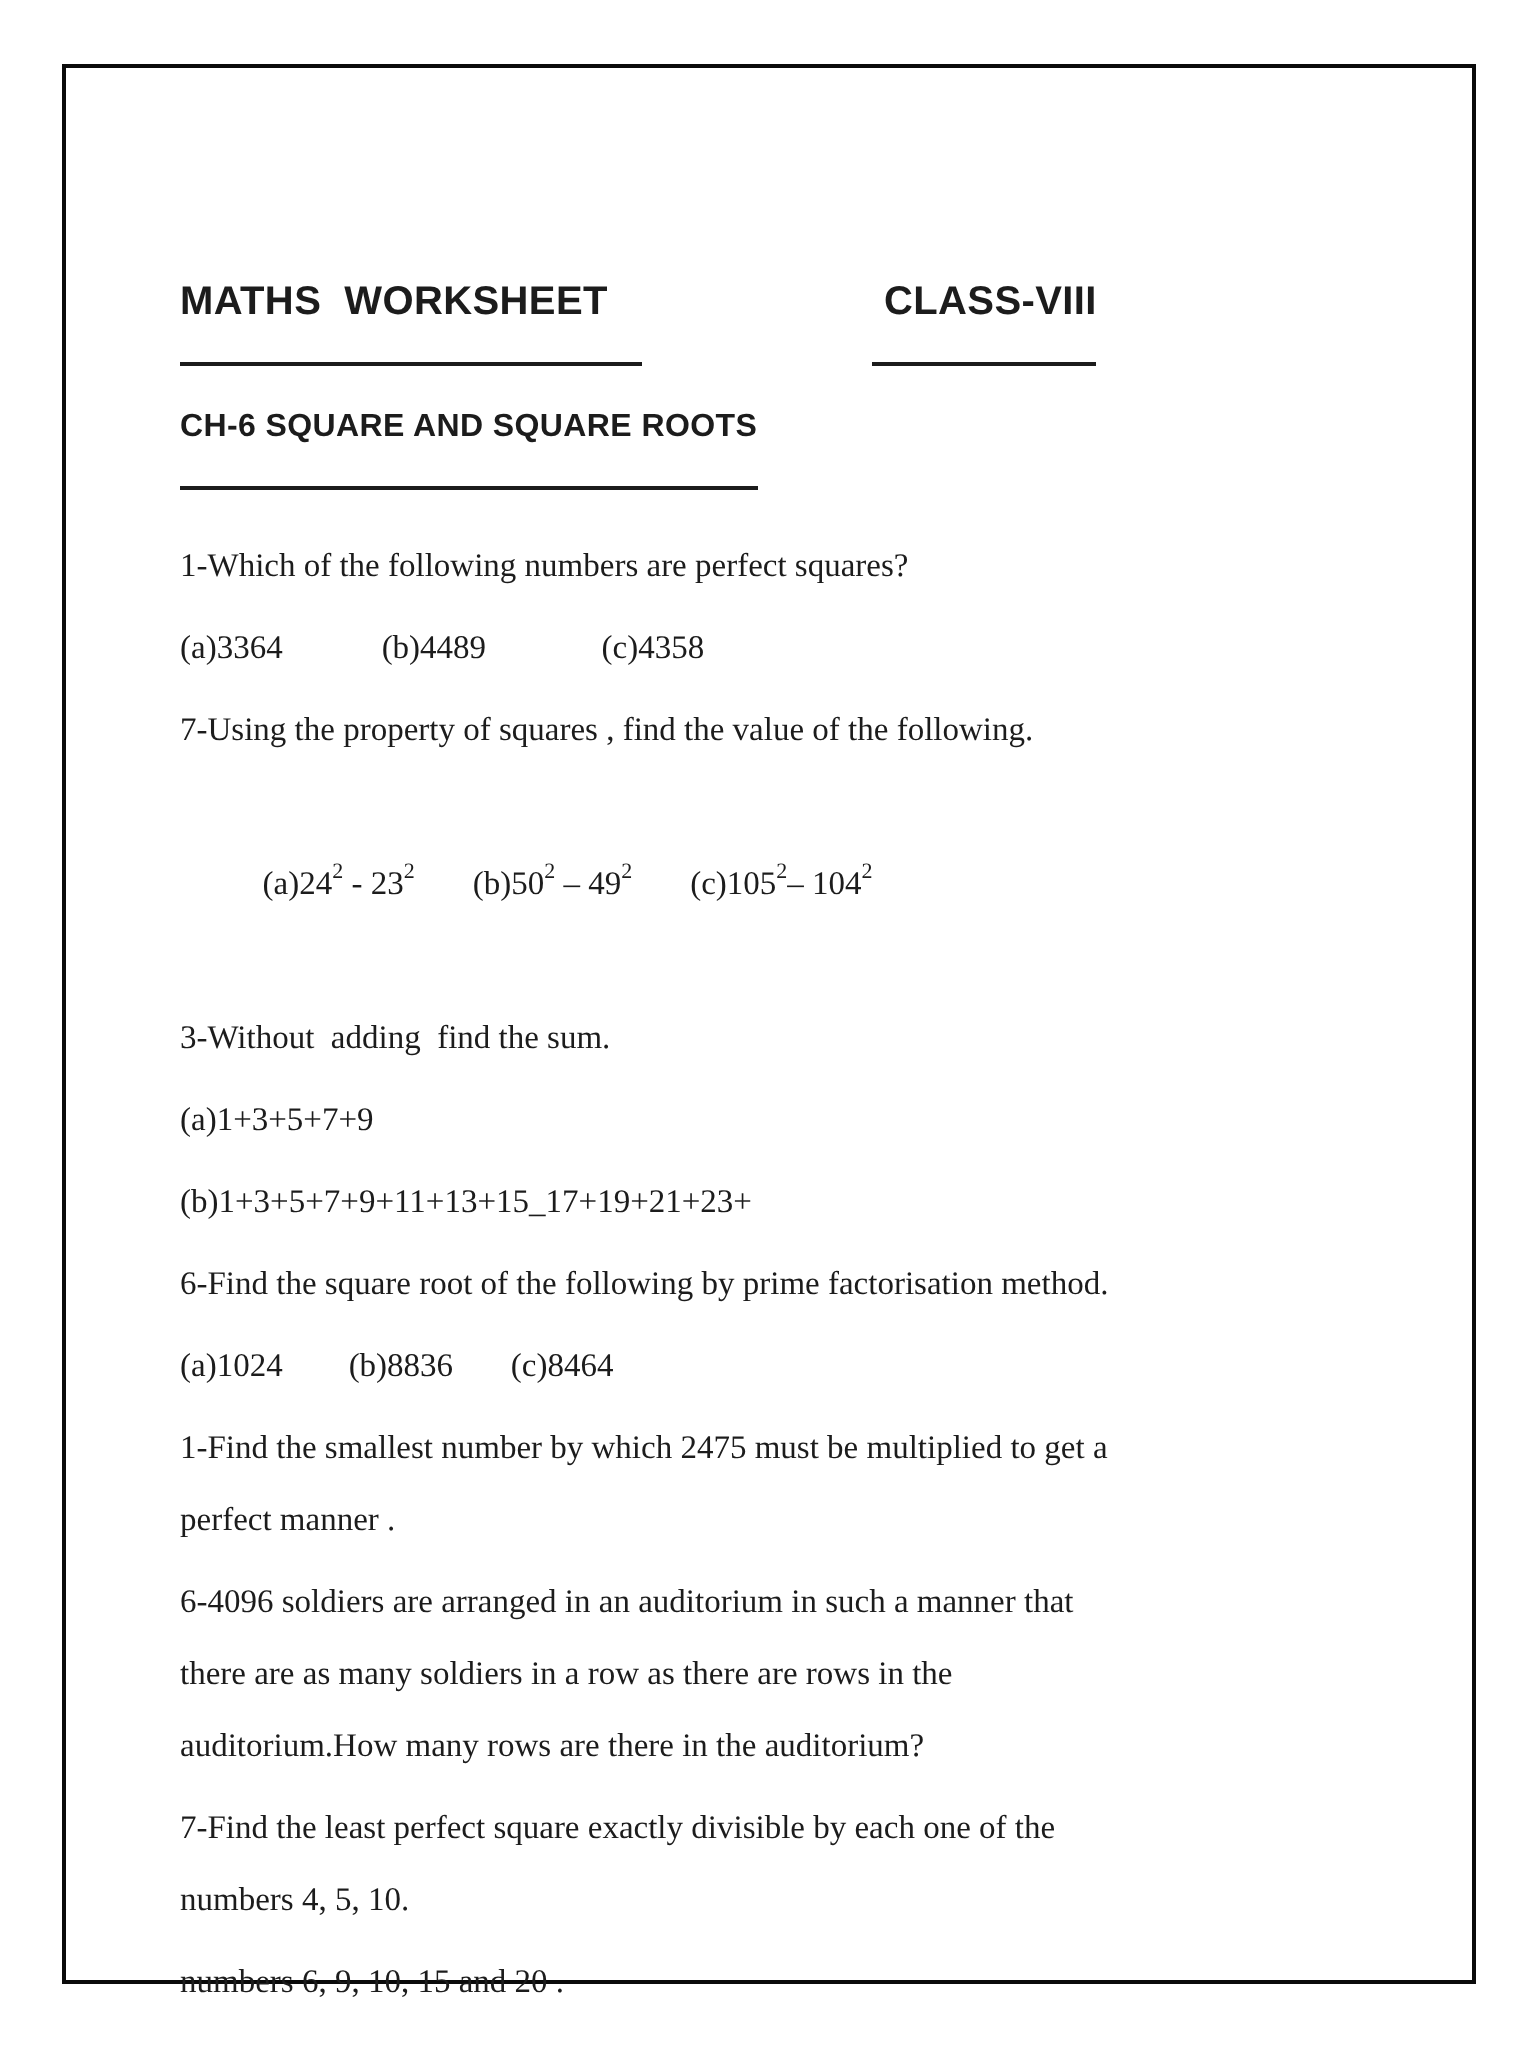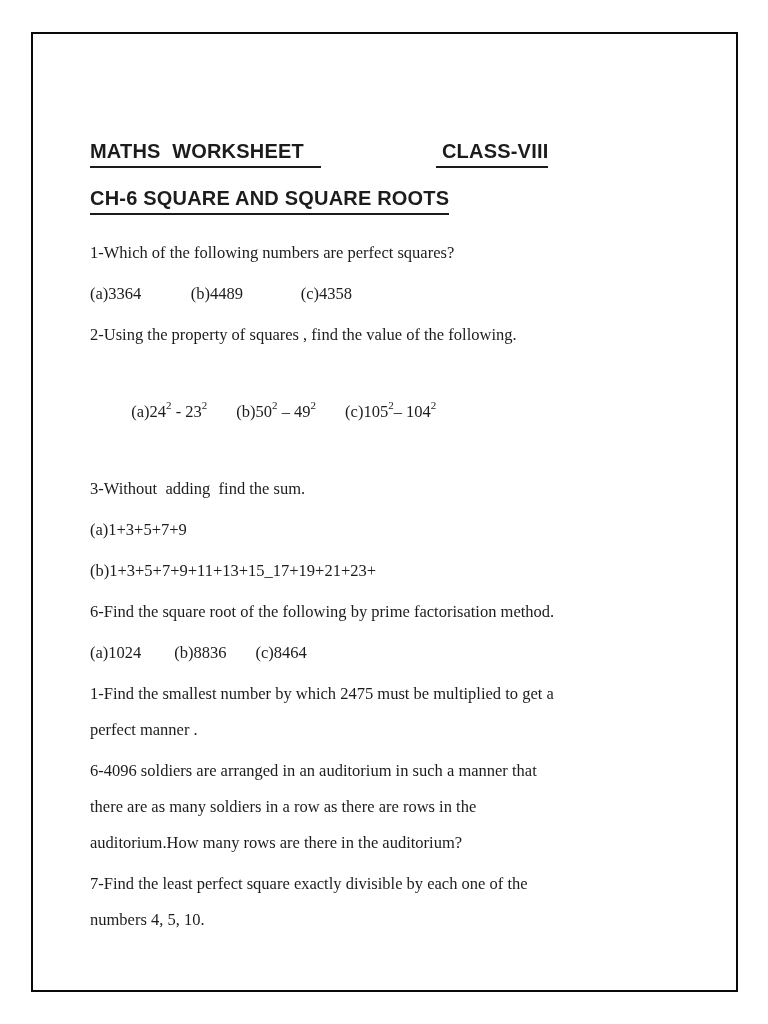--- a/index.html
+++ b/index.html
@@ -29,28 +29,28 @@
   .header-row {
     font-size: 20px;
     font-weight: bold;
     line-height: 27px;
     letter-spacing: 0.2px;
   }
   .underlined {
     display: inline-block;
     white-space: pre;
     border-bottom: 2px solid #1c1c1c;
-    padding-bottom: 1px;
+    padding-bottom: 16px;
   }
   .class-label {
     margin-left: 115px;
   }
   .chapter-row {
     margin-top: 17px;
-    font-size: 20px;
+    font-size: 16px;
     font-weight: bold;
     line-height: 27px;
     letter-spacing: 0.2px;
   }
   .body-block {
     margin-top: 20px;
   }
   .para {
     margin: 0 0 5px 0;
     font-family: Liberation Serif, serif;
@@ -95,21 +95,21 @@
     <div class="body-block">
 
       <div class="para">
         <div class="line">1-Which of the following numbers are perfect squares?</div>
       </div>
       <div class="para">
         <div class="line">(a)3364            (b)4489              (c)4358</div>
       </div>
 
       <div class="para">
-        <div class="line">2-Using the property of squares , find the value of the following.</div>
+        <div class="line">7-Using the property of squares , find the value of the following.</div>
       </div>
       <div class="para">
         <div class="line">
           <span class="opt"><span>(a)24</span><sup>2</sup><span> - 23</span><sup>2</sup></span><span class="opt"><span>(b)50</span><sup>2</sup><span> – 49</span><sup>2</sup></span><span class="opt"><span>(c)105</span><sup>2</sup><span>– 104</span><sup>2</sup></span>
         </div>
       </div>
 
       <div class="para">
         <div class="line">3-Without  adding  find the sum.</div>
       </div>
@@ -137,17 +137,18 @@
         <div class="line">there are as many soldiers in a row as there are rows in the</div>
         <div class="line">auditorium.How many rows are there in the auditorium?</div>
       </div>
 
       <div class="para">
         <div class="line">7-Find the least perfect square exactly divisible by each one of the</div>
         <div class="line">numbers 4, 5, 10.</div>
       </div>
 
       <div class="para">
+        <div class="line">numbers 6, 9, 10, 15 and 20 .</div>
       </div>
 
     </div>
   </div>
 </div>
 
 </body></html>

